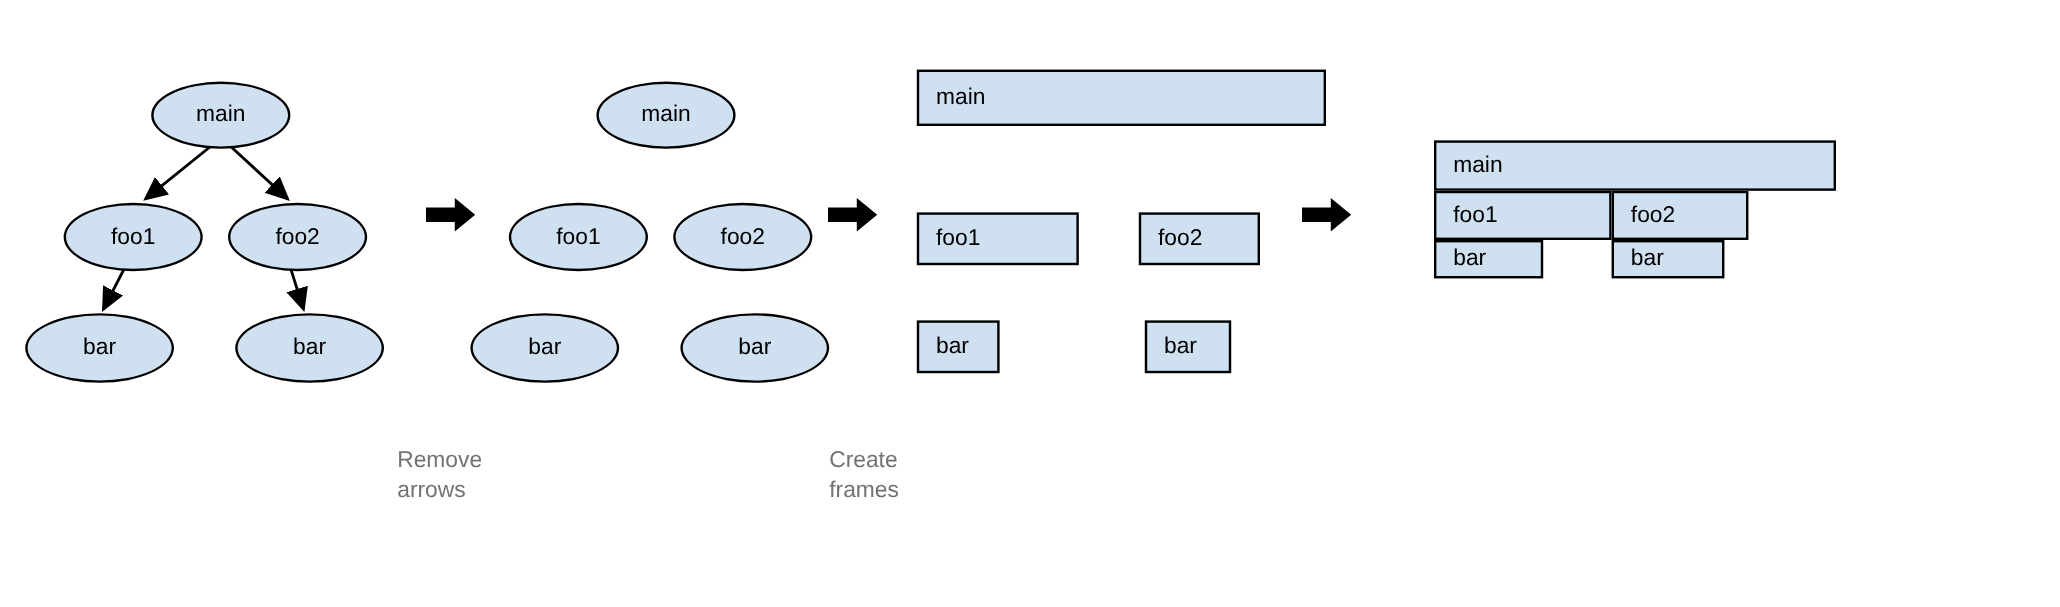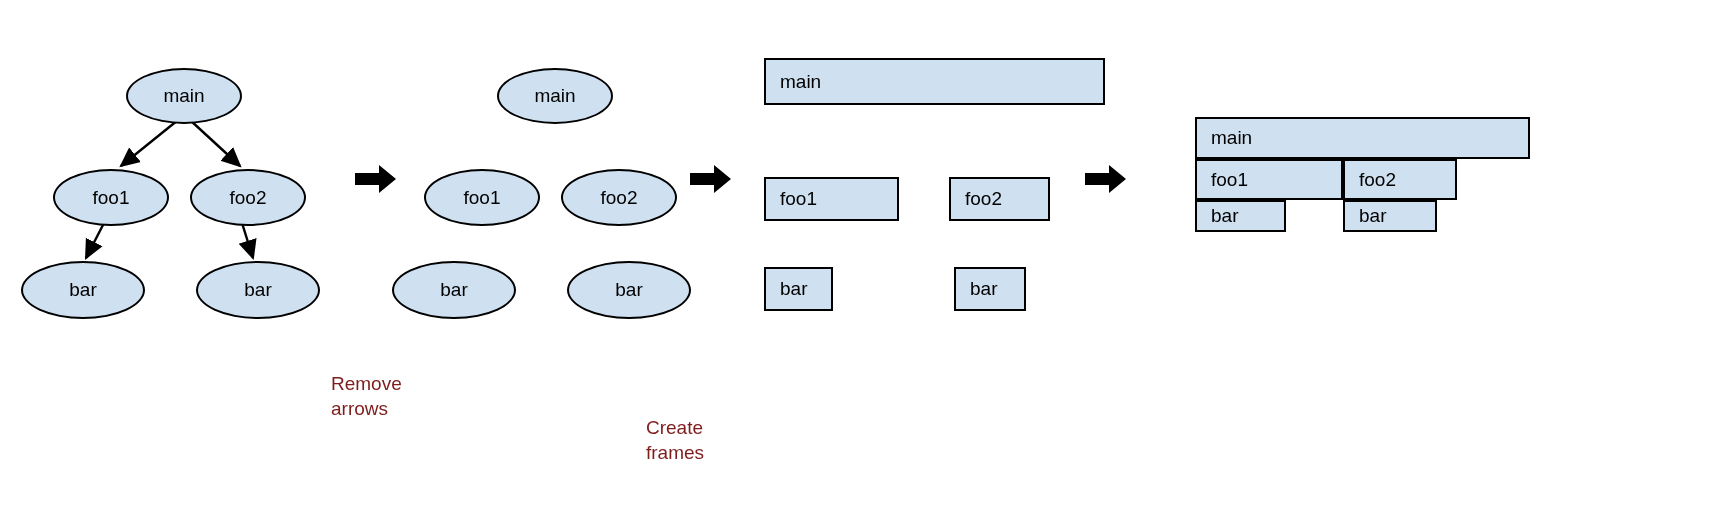--- a/index.html
+++ b/index.html
@@ -32,21 +32,21 @@
     position:absolute;
     background:#cfe0f0;
     border:2px solid #000000;
     box-sizing:border-box;
     display:flex;align-items:center;
     font-size:19px;color:#000;
     padding-left:14px;
   }
   .caption{
     position:absolute;
-    font-size:19px;color:#7f1d1d;line-height:25px;
+    font-size:19px;color:#737373;line-height:25px;
     white-space:pre-line;
   }
   .step-arrow{position:absolute;}
   svg.edges{position:absolute;left:0;top:0;width:1717px;height:506px;pointer-events:none;}
 </style>
 </head>
 <body>
 
 <div id="stage">
 
@@ -143,16 +143,16 @@
   </div>
   <div class="frame-cell" style="left:1195px;top:200px;width:91px;height:32px;">
     <span>bar</span>
   </div>
   <div class="frame-cell" style="left:1343px;top:200px;width:94px;height:32px;">
     <span>bar</span>
   </div>
 
   <div class="caption" style="left:331px;top:371px;width:180px;">Remove
 arrows</div>
-  <div class="caption" style="left:646px;top:371px;width:180px;margin-top:44px;">Create
+  <div class="caption" style="left:691px;top:371px;width:180px;">Create
 frames</div>
 
 </div>
 
 </body></html>

